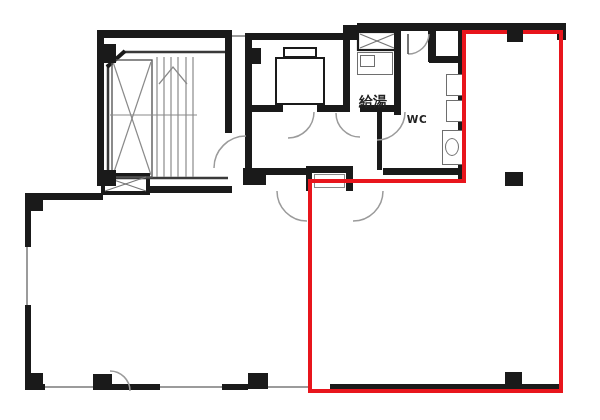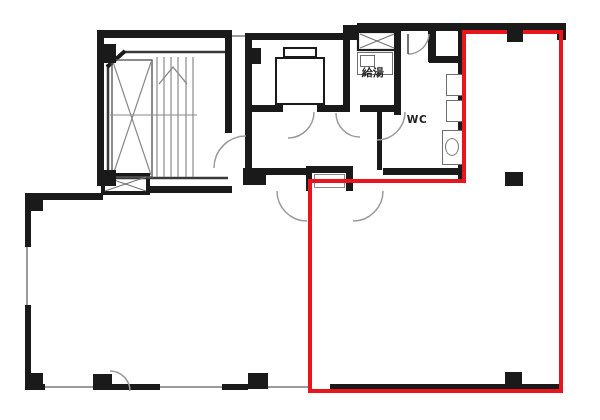--- a/index.html
+++ b/index.html
@@ -147,16 +147,16 @@
   <div class="shaft-box" style="left:275px;top:57px;width:50px;height:48px;box-sizing:border-box"></div>
   <div class="shaft-box" style="left:283px;top:47px;width:34px;height:11px;box-sizing:border-box;z-index:5"></div>
 
   <div class="fixture" style="left:357px;top:52px;width:34px;height:21px"></div>
   <div class="fixture" style="left:360px;top:55px;width:13px;height:10px;border-width:1px"></div>
   <div class="fixture" style="left:446px;top:74px;width:15px;height:20px"></div>
   <div class="fixture" style="left:446px;top:100px;width:15px;height:20px"></div>
   <div class="fixture" style="left:442px;top:130px;width:19px;height:33px"></div>
   <div class="fixture" style="left:445px;top:138px;width:12px;height:16px;border-radius:50%;border-width:1px"></div>
 
-  <div class="label" style="left:350px;top:62px;width:46px;height:20px;font-size:11px;letter-spacing:0">給湯</div>
+  <div class="label" style="left:350px;top:92px;width:46px;height:20px;font-size:14px;letter-spacing:0">給湯</div>
   <div class="label" style="left:400px;top:110px;width:34px;height:18px;font-size:10.5px">WC</div>
 
 </div>
 
 </body></html>

